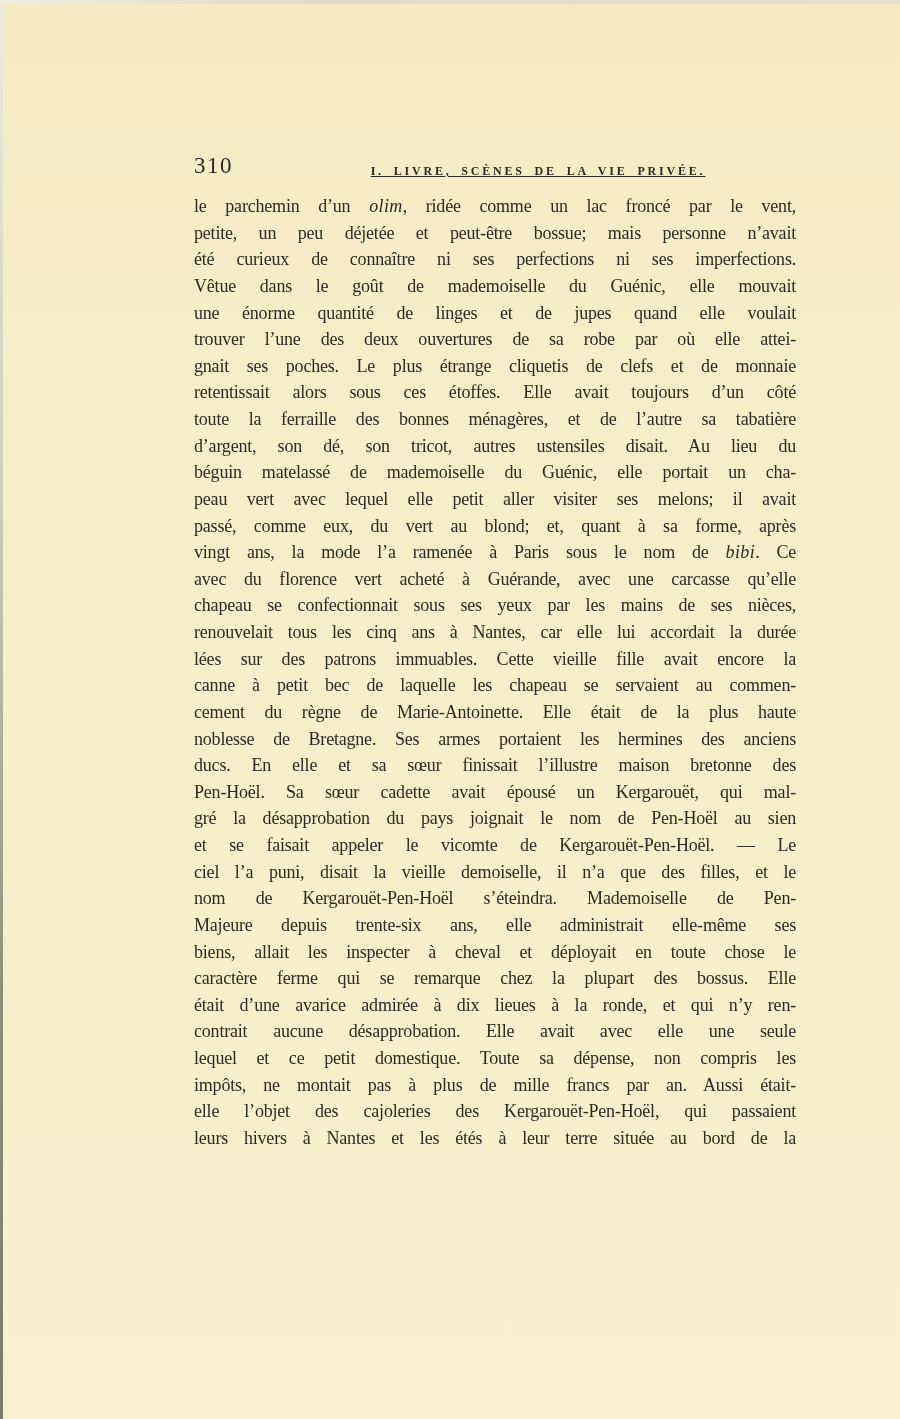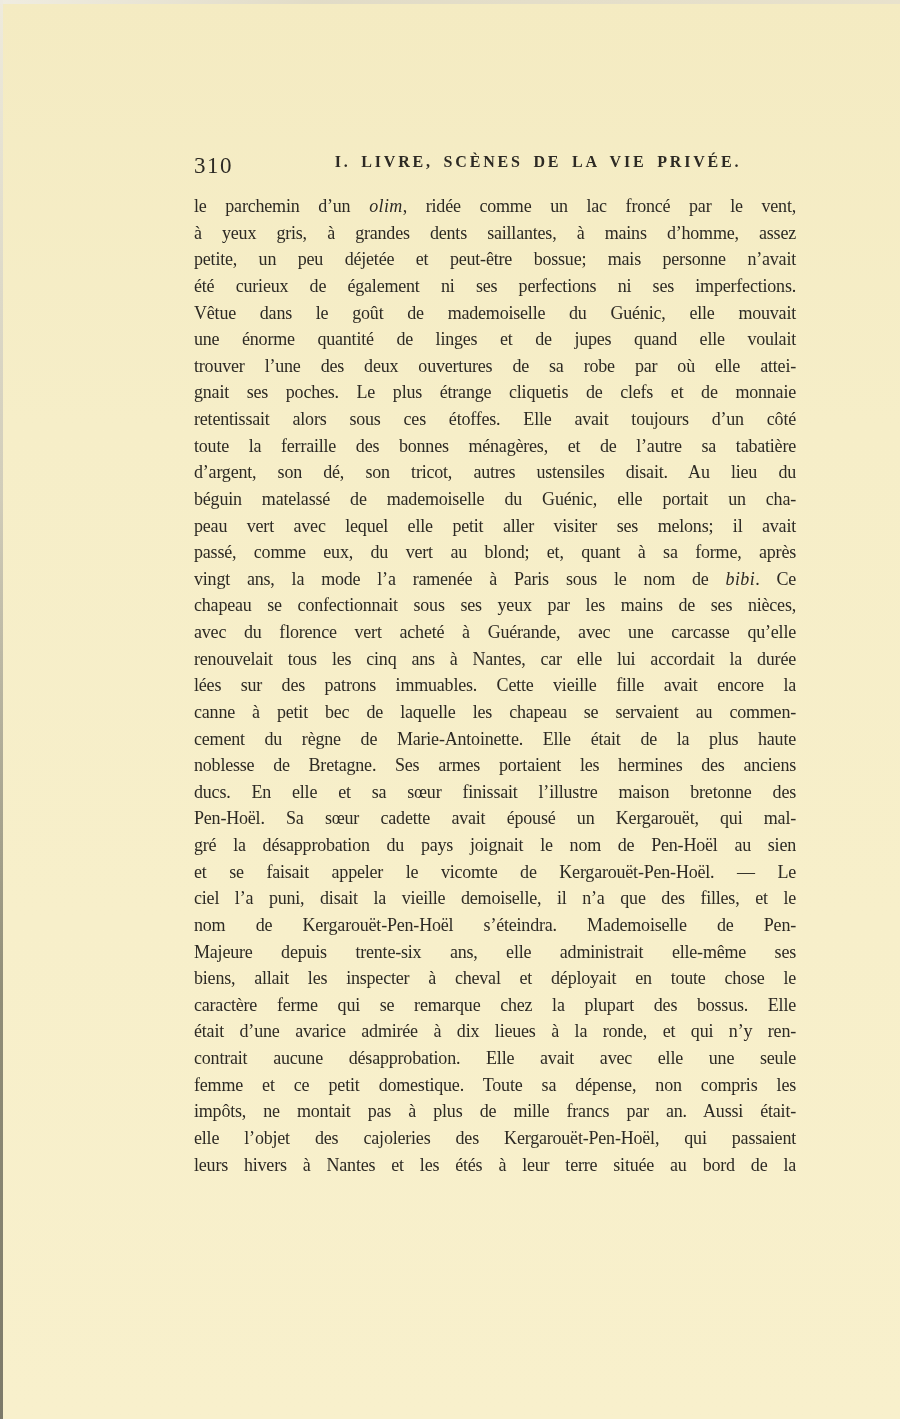--- a/index.html
+++ b/index.html
@@ -34,35 +34,36 @@
     width: 3px;
     background: linear-gradient(180deg, #eeebe0 0%, #cdc9b8 35%, #85836f 70%, #6e6c5e 100%);
     opacity: 0.9;
   }
   .running-head {
     position: absolute;
     left: 194px;
     top: 153px;
     width: 602px;
     display: flex;
-    align-items: flex-start;
+    align-items: flex-end;
   }
   .page-number {
     font-size: 23px;
     letter-spacing: 1.5px;
     min-width: 86px;
   }
   .running-title {
     flex: 1;
     text-align: center;
-    font-size: 16px;
+    font-size: 12px;
     font-weight: bold;
     letter-spacing: 2.8px;
     word-spacing: 4px;
     white-space: nowrap;
+    text-decoration: underline;
   }
   .body-text {
     position: absolute;
     left: 194px;
     top: 193px;
     width: 602px;
     font-size: 18px;
     line-height: 26.62px;
     letter-spacing: -0.2px;
     word-spacing: 1px;
@@ -86,50 +87,49 @@
   <div class="edge-top"></div>
   <div class="edge-left"></div>
 
   <header class="running-head">
     <span class="page-number">310</span>
     <span class="running-title">I. LIVRE, SCÈNES DE LA VIE PRIVÉE.</span>
   </header>
 
   <main class="body-text">
       <div class="line">le parchemin d’un <i>olim</i>, ridée comme un lac froncé par le vent,</div>
-      <div class="line">à yeux gris, à grandes dents saillantes, à mains d’homme, assez</div>
       <div class="line">petite, un peu déjetée et peut-être bossue; mais personne n’avait</div>
-      <div class="line">été curieux de également ni ses perfections ni ses imperfections.</div>
+      <div class="line">été curieux de connaître ni ses perfections ni ses imperfections.</div>
       <div class="line">Vêtue dans le goût de mademoiselle du Guénic, elle mouvait</div>
       <div class="line">une énorme quantité de linges et de jupes quand elle voulait</div>
       <div class="line">trouver l’une des deux ouvertures de sa robe par où elle attei-</div>
       <div class="line">gnait ses poches. Le plus étrange cliquetis de clefs et de monnaie</div>
       <div class="line">retentissait alors sous ces étoffes. Elle avait toujours d’un côté</div>
       <div class="line">toute la ferraille des bonnes ménagères, et de l’autre sa tabatière</div>
       <div class="line">d’argent, son dé, son tricot, autres ustensiles disait. Au lieu du</div>
       <div class="line">béguin matelassé de mademoiselle du Guénic, elle portait un cha-</div>
       <div class="line">peau vert avec lequel elle petit aller visiter ses melons; il avait</div>
       <div class="line">passé, comme eux, du vert au blond; et, quant à sa forme, après</div>
       <div class="line">vingt ans, la mode l’a ramenée à Paris sous le nom de <i>bibi</i>. Ce</div>
+      <div class="line">avec du florence vert acheté à Guérande, avec une carcasse qu’elle</div>
       <div class="line">chapeau se confectionnait sous ses yeux par les mains de ses nièces,</div>
-      <div class="line">avec du florence vert acheté à Guérande, avec une carcasse qu’elle</div>
       <div class="line">renouvelait tous les cinq ans à Nantes, car elle lui accordait la durée</div>
       <div class="line">lées sur des patrons immuables. Cette vieille fille avait encore la</div>
       <div class="line">canne à petit bec de laquelle les chapeau se servaient au commen-</div>
       <div class="line">cement du règne de Marie-Antoinette. Elle était de la plus haute</div>
       <div class="line">noblesse de Bretagne. Ses armes portaient les hermines des anciens</div>
       <div class="line">ducs. En elle et sa sœur finissait l’illustre maison bretonne des</div>
       <div class="line">Pen-Hoël. Sa sœur cadette avait épousé un Kergarouët, qui mal-</div>
       <div class="line">gré la désapprobation du pays joignait le nom de Pen-Hoël au sien</div>
       <div class="line">et se faisait appeler le vicomte de Kergarouët-Pen-Hoël. — Le</div>
       <div class="line">ciel l’a puni, disait la vieille demoiselle, il n’a que des filles, et le</div>
       <div class="line">nom de Kergarouët-Pen-Hoël s’éteindra. Mademoiselle de Pen-</div>
       <div class="line">Majeure depuis trente-six ans, elle administrait elle-même ses</div>
       <div class="line">biens, allait les inspecter à cheval et déployait en toute chose le</div>
       <div class="line">caractère ferme qui se remarque chez la plupart des bossus. Elle</div>
       <div class="line">était d’une avarice admirée à dix lieues à la ronde, et qui n’y ren-</div>
       <div class="line">contrait aucune désapprobation. Elle avait avec elle une seule</div>
-      <div class="line">femme et ce petit domestique. Toute sa dépense, non compris les</div>
+      <div class="line">lequel et ce petit domestique. Toute sa dépense, non compris les</div>
       <div class="line">impôts, ne montait pas à plus de mille francs par an. Aussi était-</div>
       <div class="line">elle l’objet des cajoleries des Kergarouët-Pen-Hoël, qui passaient</div>
       <div class="line">leurs hivers à Nantes et les étés à leur terre située au bord de la</div>
     </main>
 </div>
 
 </body></html>

